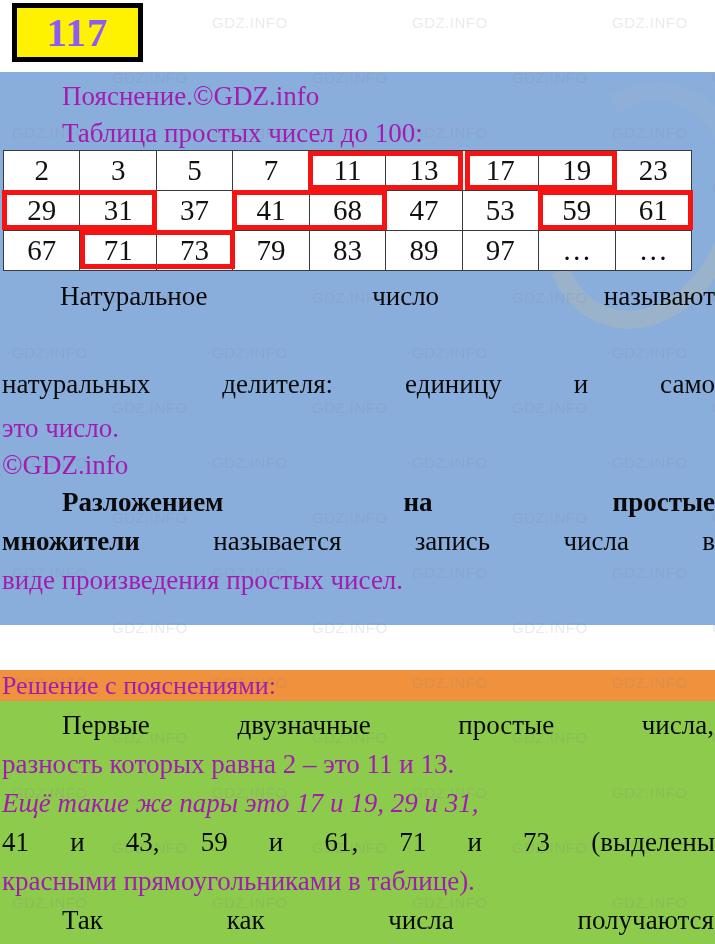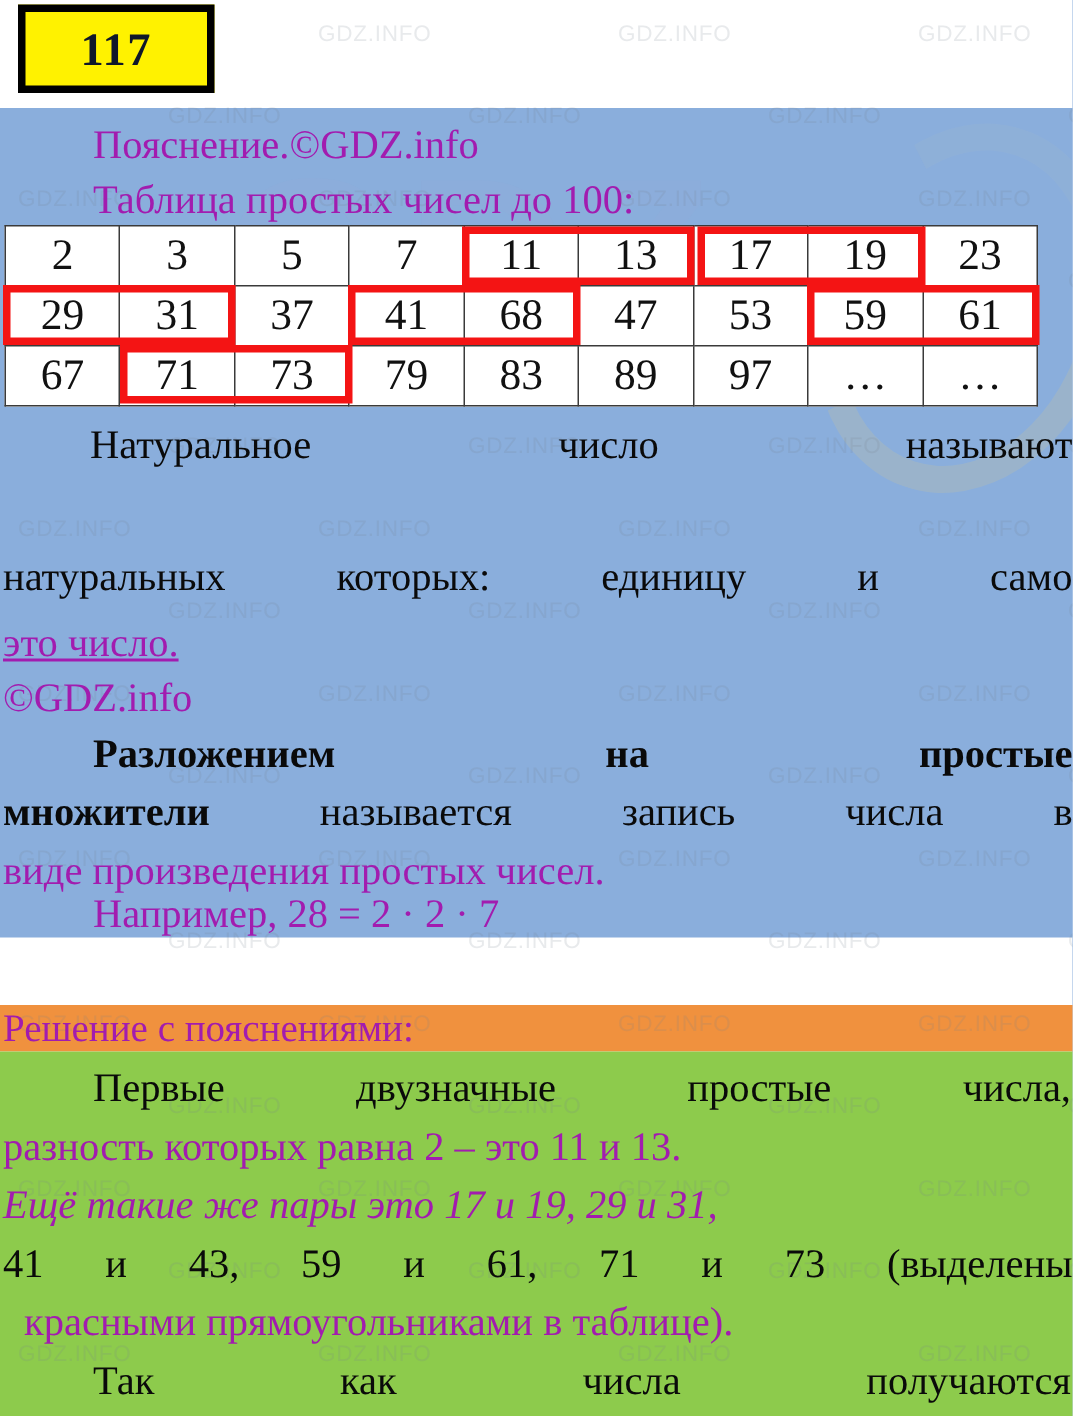--- a/index.html
+++ b/index.html
@@ -54,23 +54,23 @@
     width:131px;height:59px;
     background:#fff200;
     border:5px solid #000;
     box-sizing:border-box;
     display:flex;align-items:center;justify-content:center;
     z-index:20;
   }
   .badge span{
     font-family:"Liberation Serif", serif;
     font-weight:bold;
-    font-size:31px;
+    font-size:41px;
     line-height:1;
-    color:#0f172a;
+    color:#8b5cf6;
     letter-spacing:1px;
   }
 
   
   .band-blue{
     position:absolute;left:0;top:72px;width:715px;height:553px;
     background:#8aaedc;z-index:1;
   }
   .band-orange{
     position:absolute;left:0;top:670px;width:715px;height:31px;
@@ -273,47 +273,46 @@
 
   <div class="just sp" style="left:60px;top:283px;width:655px;">
     <span class="g">Натуральное</span>
     <span class="g">число</span>
     <span class="g">называют</span>
   </div>
 
 
   <div class="just sp" style="left:2px;top:371px;width:713px;">
     <span class="g">натуральных</span>
-    <span class="g">которых:</span>
+    <span class="g">делителя:</span>
     <span class="g">единицу</span>
     <span class="g">и</span>
     <span class="g">само</span>
   </div>
 
-  <div class="line" style="left:2px;top:415px;text-decoration:underline;">это число.</div>
+  <div class="line" style="left:2px;top:415px;">это число.</div>
 
   <div class="line" style="left:2px;top:452px;">©GDZ.info</div>
 
   <div class="just sp" style="left:62px;top:489px;width:653px;font-weight:bold;">
     <span class="g">Разложением</span>
     <span class="g">на</span>
     <span class="g">простые</span>
   </div>
 
   <div class="just sp" style="left:2px;top:528px;width:713px;">
     <span class="g"><b>множители</b></span>
     <span class="g">называется</span>
     <span class="g">запись</span>
     <span class="g">числа</span>
     <span class="g">в</span>
   </div>
 
   <div class="line" style="left:2px;top:567px;">виде произведения простых чисел.</div>
 
-  <div class="line" style="left:62px;top:596px;">Например, 28 = 2 · 2 · 7</div>
 
   <div class="line" style="left:2px;top:673px;font-size:26px;">Решение с пояснениями:</div>
 
   <div class="just sp" style="left:62px;top:712px;width:652px;">
     <span class="g">Первые</span>
     <span class="g">двузначные</span>
     <span class="g">простые</span>
     <span class="g">числа,</span>
   </div>
 
@@ -327,21 +326,21 @@
     <span class="g">43,</span>
     <span class="g">59</span>
     <span class="g">и</span>
     <span class="g">61,</span>
     <span class="g">71</span>
     <span class="g">и</span>
     <span class="g">73</span>
     <span class="g">(выделены</span>
   </div>
 
-  <div class="line" style="left:16px;top:868px;">красными прямоугольниками в таблице).</div>
+  <div class="line" style="left:2px;top:868px;">красными прямоугольниками в таблице).</div>
 
   <div class="just sp" style="left:62px;top:907px;width:652px;">
     <span class="g">Так</span>
     <span class="g">как</span>
     <span class="g">числа</span>
     <span class="g">получаются</span>
   </div>
 
 </div>
 

